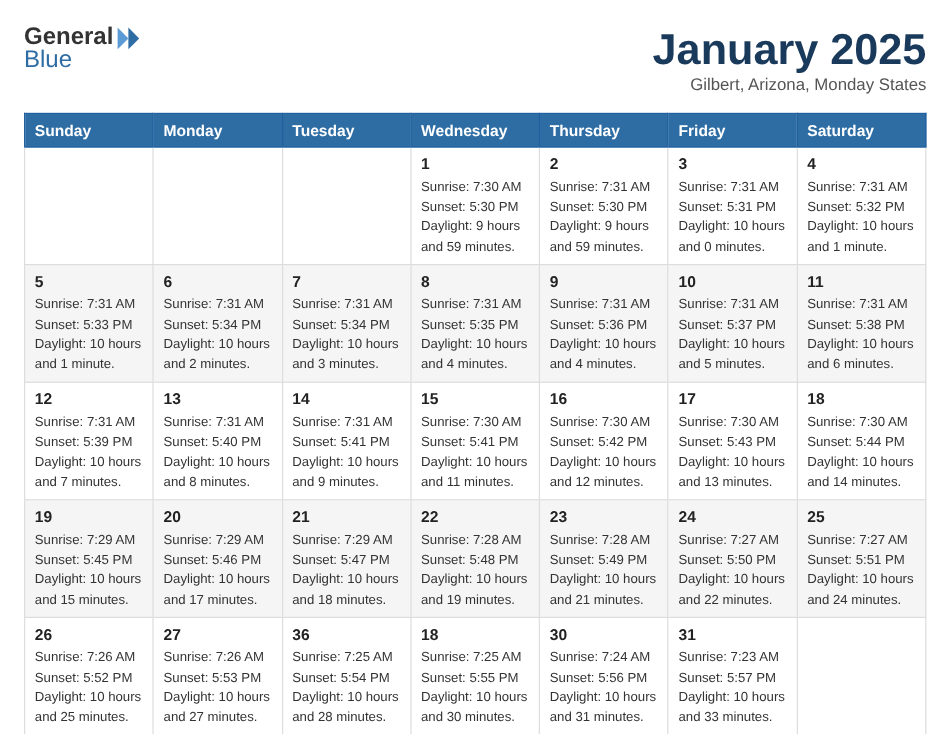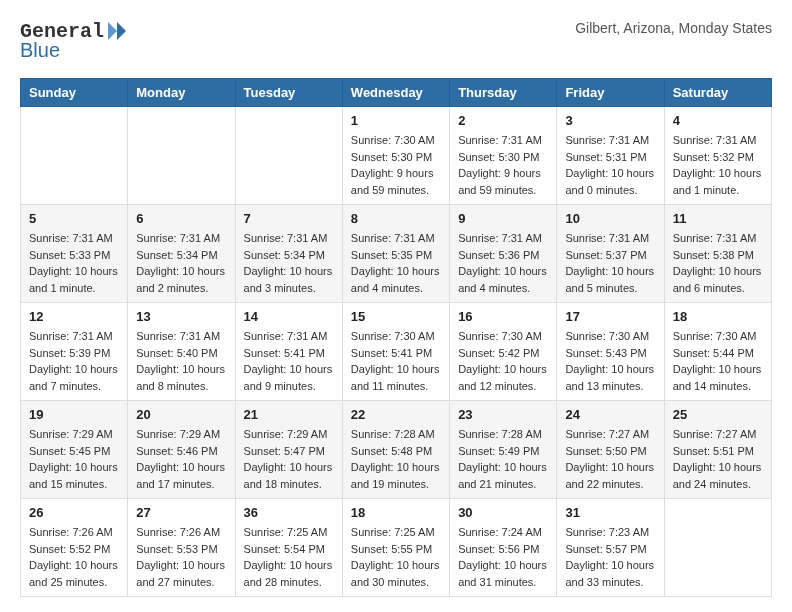--- a/index.html
+++ b/index.html
@@ -69,40 +69,40 @@
     .empty-cell {
       background: #fafafa;
     }
     .logo-wrapper {
       display: flex;
       flex-direction: column;
       align-items: flex-start;
     }
     .logo-line {
       display: flex;
-      align-items: flex-start;
-      font-family: Liberation Mono, monospace;
+      align-items: flex-end;
     }
   </style>
 </head>
 <body>
 
 <div class="header">
   <div class="logo-wrapper">
     <div class="logo-line">
       <span style="font-size:20px;font-weight:bold;color:#333;">General</span>
 
       <svg width="22" height="22" viewBox="0 0 22 22" style="margin-left:2px;">
         <polygon points="11,2 20,11 11,20" fill="#2e6da4"></polygon>
         <polygon points="2,2 11,11 2,20" fill="#5b9bd5"></polygon>
       </svg>
     </div>
     <span style="font-size:20px;font-weight:normal;color:#2e6da4;margin-top:-4px;">Blue</span>
   </div>
   <div class="title-block">
+    <div class="calendar-title">January 2025</div>
     <div class="calendar-subtitle">Gilbert, Arizona, Monday States</div>
   </div>
 </div>
 
 <table class="calendar">
   <thead>
     <tr>
       <th>Sunday</th>
       <th>Monday</th>
       <th>Tuesday</th>

